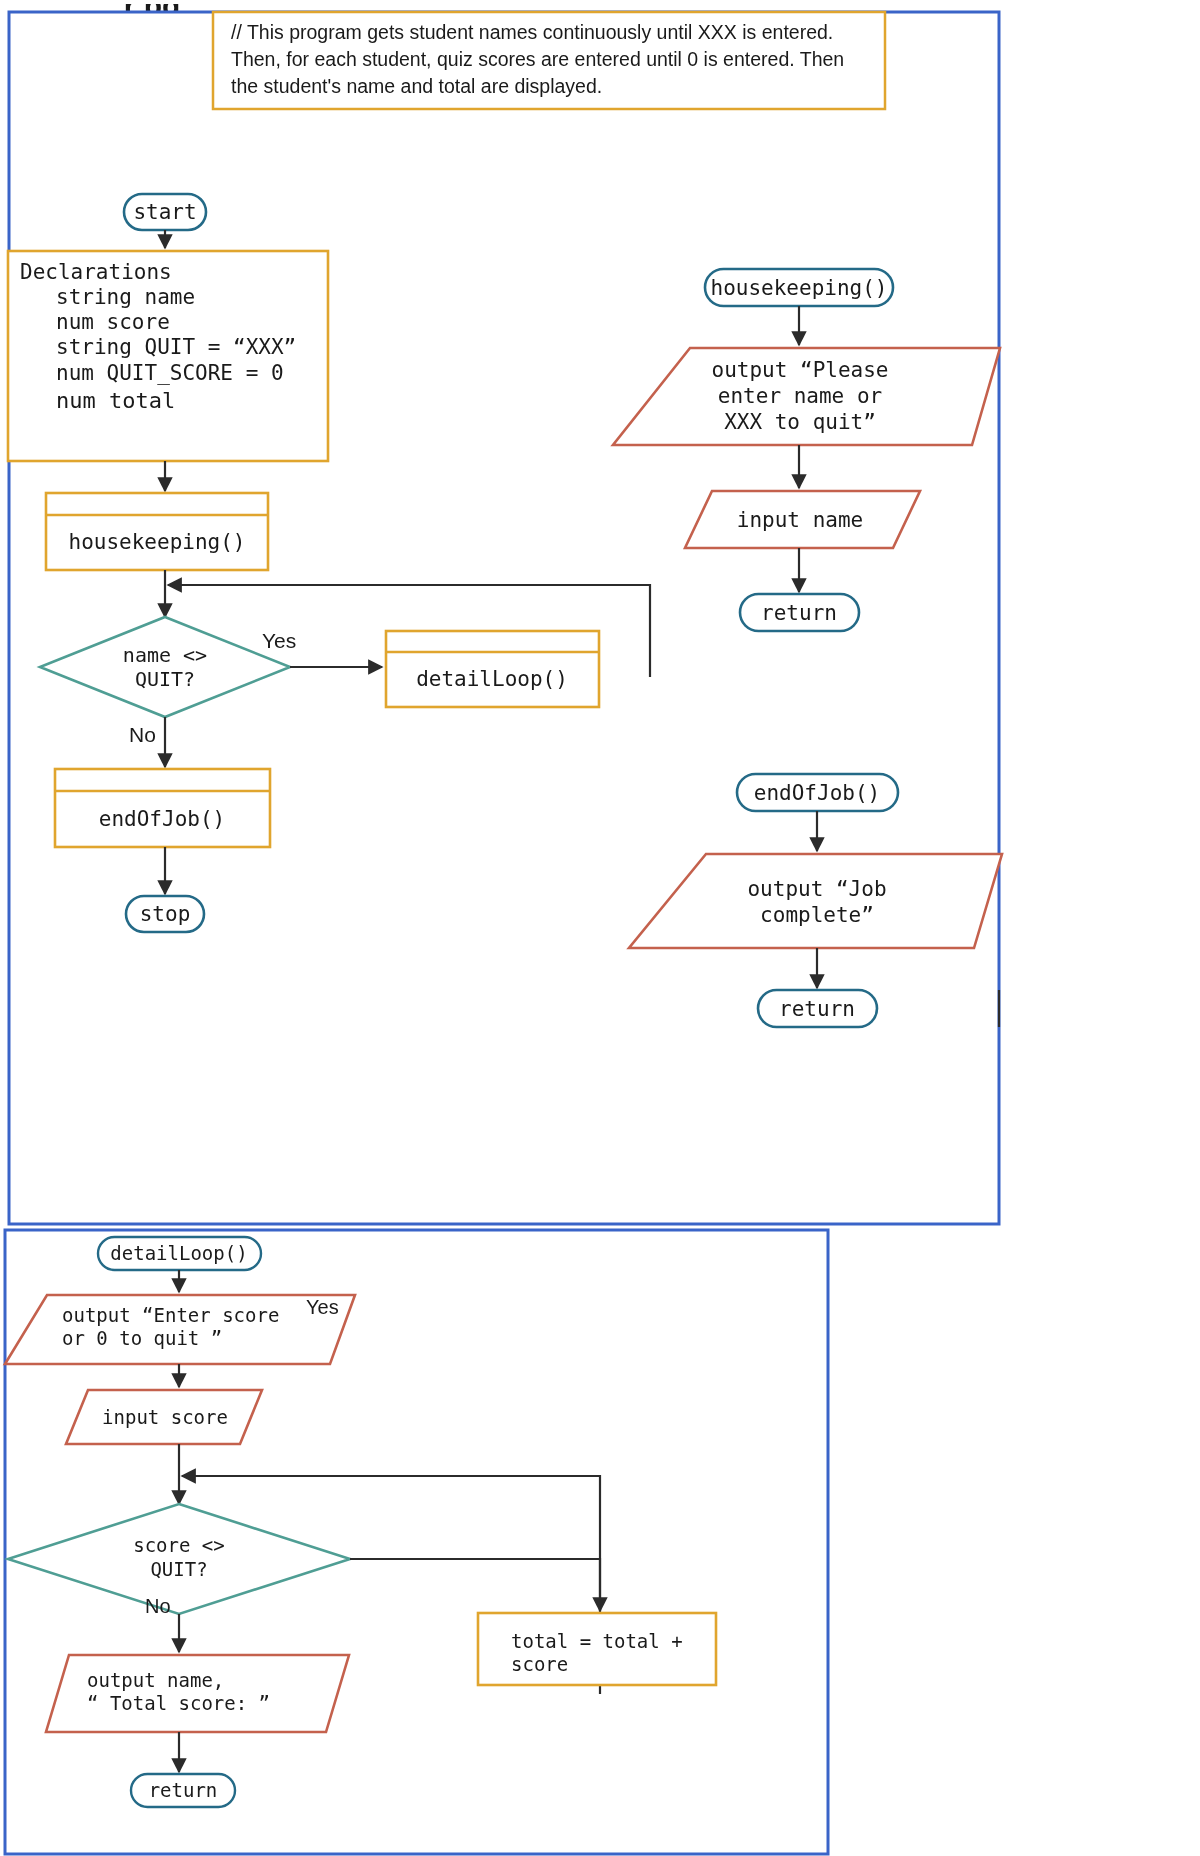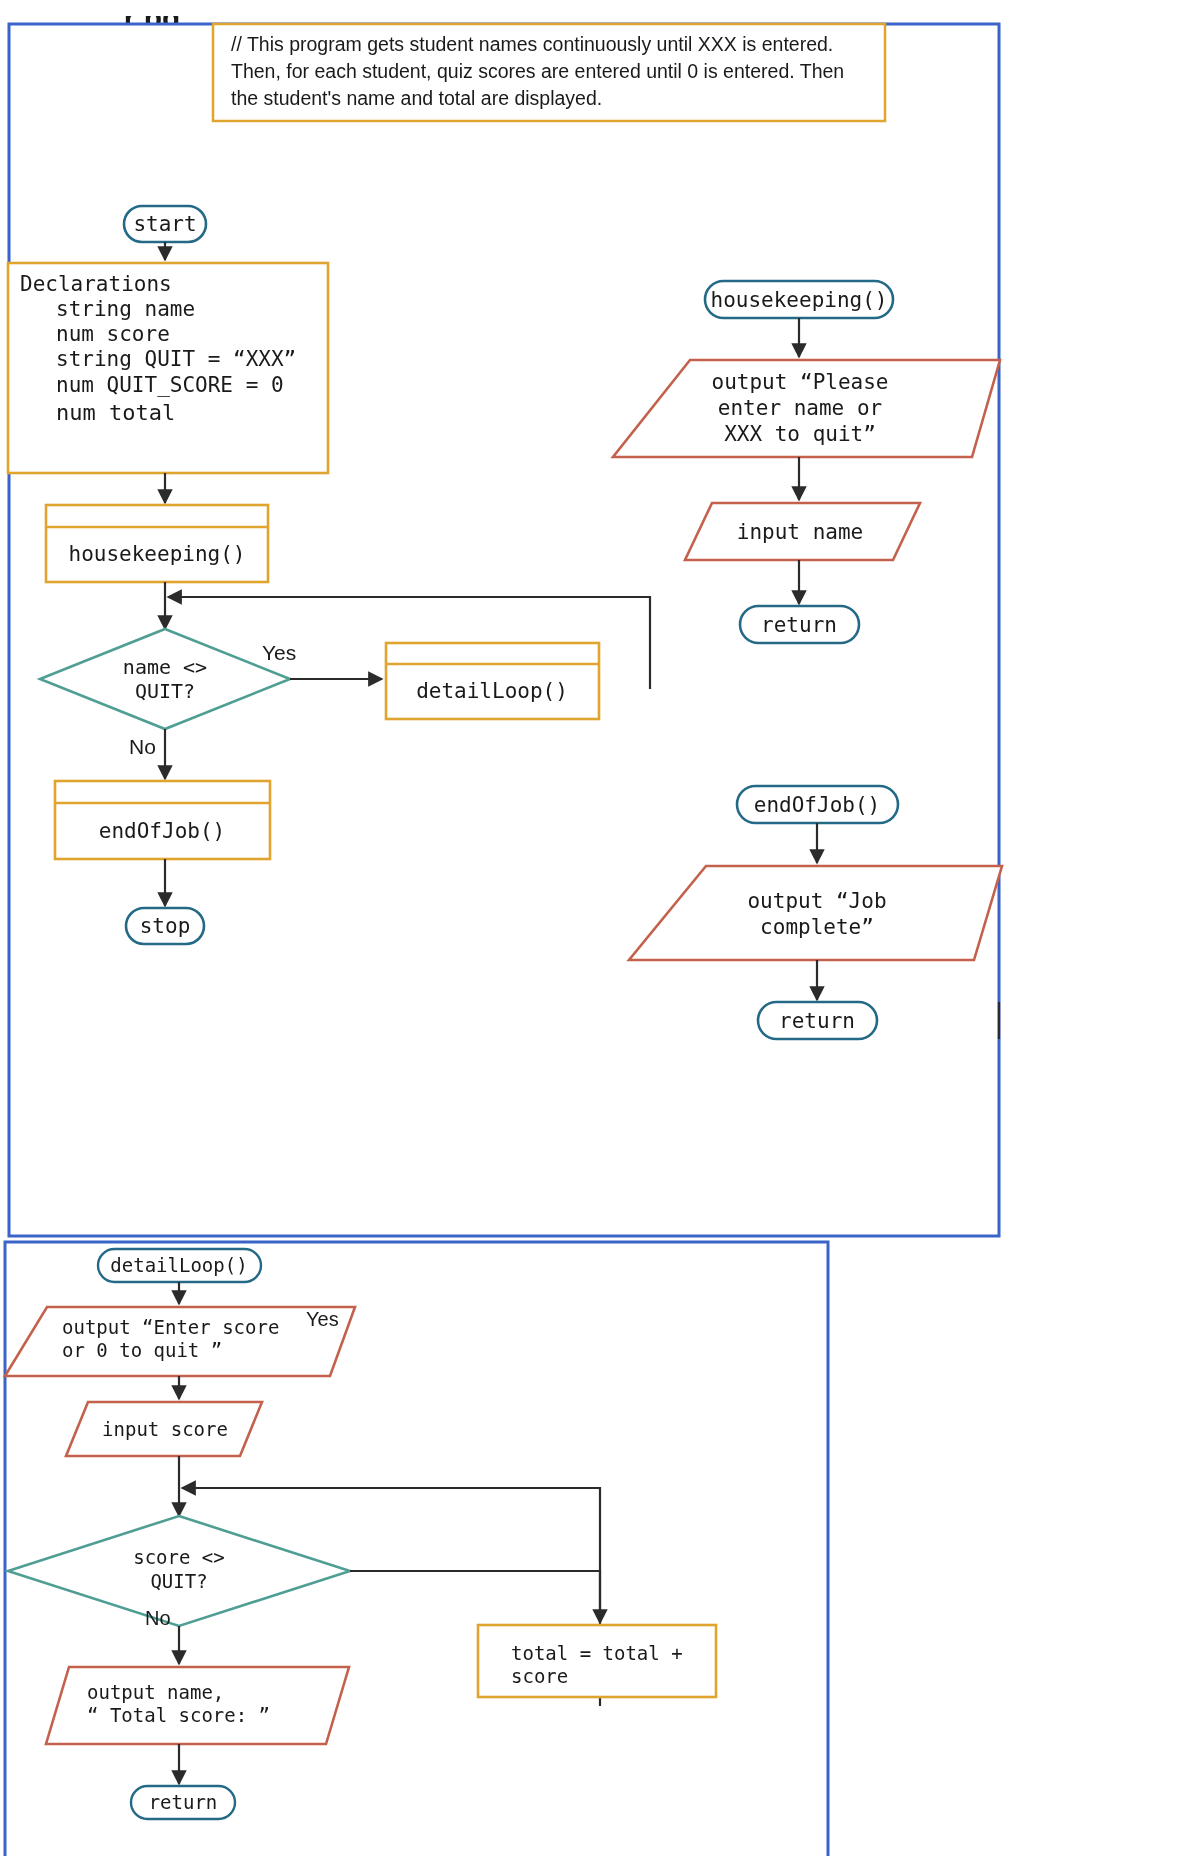--- a/index.html
+++ b/index.html
@@ -1,20 +1,20 @@
 <!DOCTYPE html>
 <html><head>
 <meta charset="utf-8">
 <style>
   html,body{margin:0;padding:0;background:#ffffff;}
   body{
     width:1200px;height:1856px;position:relative;overflow:hidden;
     font-family:"DejaVu Sans Mono", monospace;
   }
-  #stage{position:absolute;left:0;top:16px;width:1200px;height:1456px;}
+  #stage{position:absolute;left:0;top:4px;width:1200px;height:1456px;}
   svg#chart{position:absolute;left:0;top:0;width:1200px;height:1856px;display:block;}
   .mono{font-family:"DejaVu Sans Mono", monospace;}
   .prose{font-family:"Liberation Sans", sans-serif;}
   text{ -webkit-font-smoothing:antialiased; }
 </style>
 </head>
 <body>
 
 <div id="stage">
 <svg id="chart" viewBox="0 0 1200 1856" xmlns="http://www.w3.org/2000/svg">

